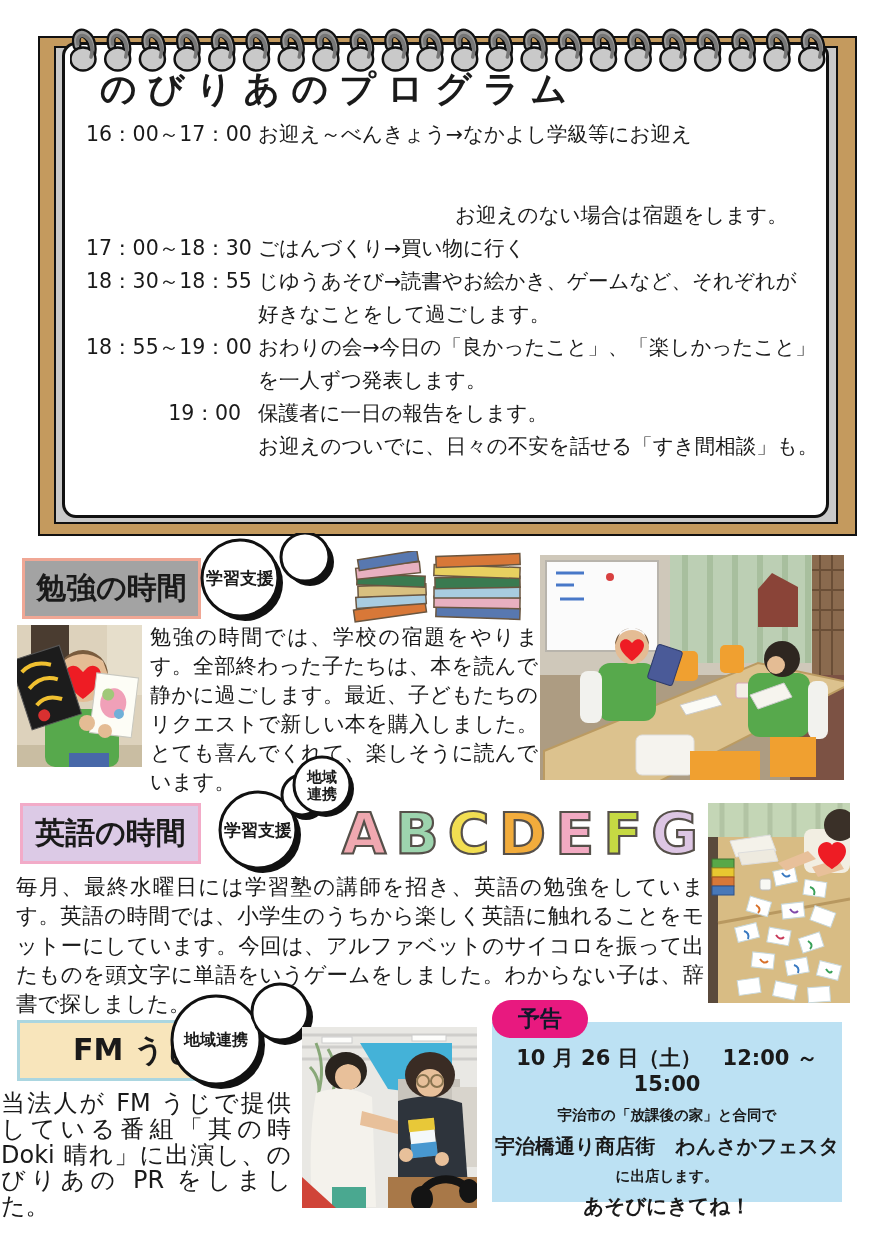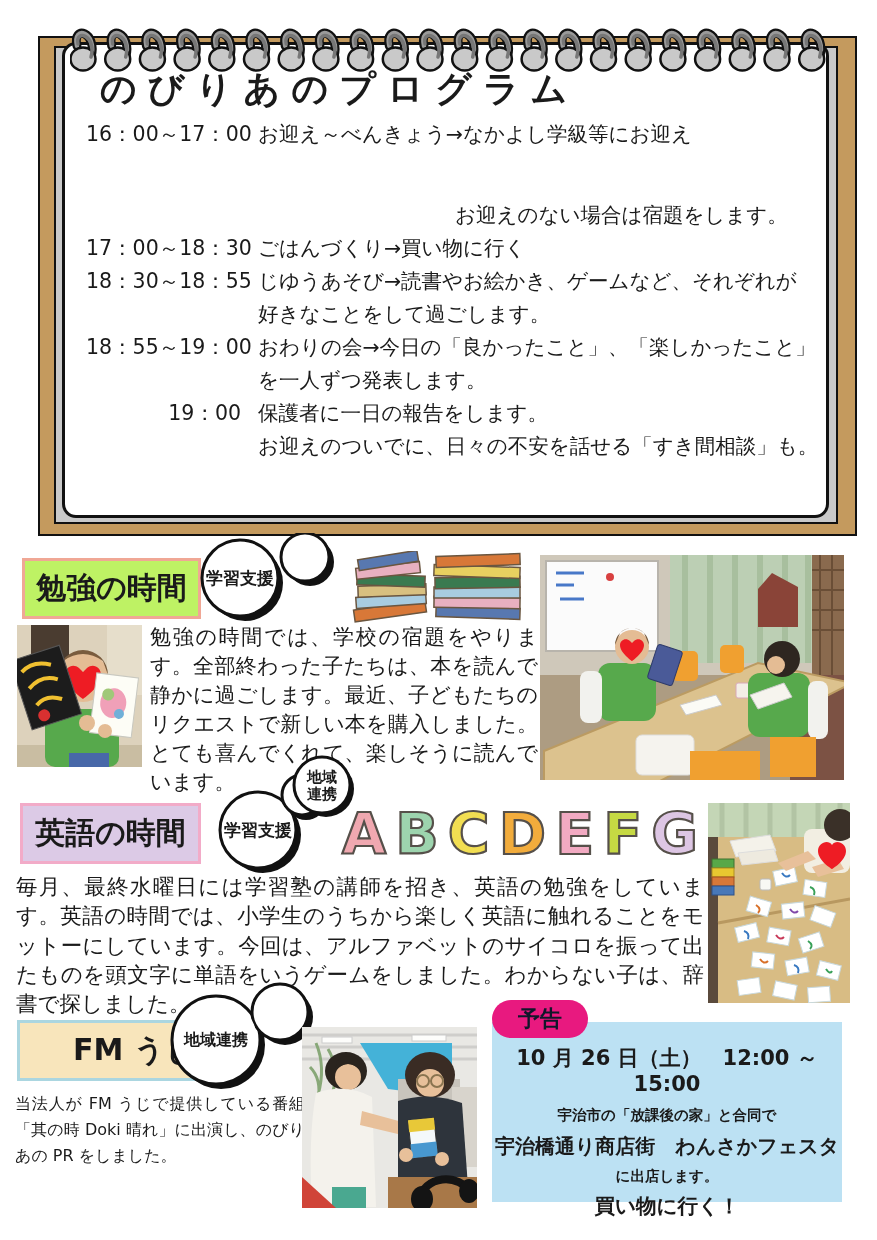--- a/index.html
+++ b/index.html
@@ -14,36 +14,36 @@
   .nb-title{left:100px;top:65px;font-size:36px;font-weight:bold;letter-spacing:11px;white-space:nowrap;}
   .schedule{left:86px;top:118px;width:740px;font-size:20.5px;line-height:33px;}
   .srow{white-space:nowrap;display:flex;}
   .stime{display:inline-block;width:155px;text-align:right;flex:none;}
   .stext{margin-left:17px;}
   .ind1 .stext{margin-left:157px;}
   .ind2 .stext{margin-left:214px;margin-top:48px;}
 
   
   .sec-h{display:flex;align-items:center;justify-content:center;font-size:30px;font-weight:bold;white-space:nowrap;}
-  .h-study{left:22px;top:558px;width:173px;height:55px;background:#bef264;border:3px solid #f0a795;}
+  .h-study{left:22px;top:558px;width:173px;height:55px;background:#a3a3a3;border:3px solid #f0a795;}
   .h-english{left:20px;top:803px;width:175px;height:55px;background:#dccae6;border:3px solid #f2abc8;}
   .h-fm{left:17px;top:1020px;width:158px;height:55px;background:#f8e5bb;border:3px solid #abd6e0;padding-left:35px;}
 
   
   .badge-label{position:absolute;transform:translate(-50%,-50%);font-weight:bold;text-align:center;}
   .bl-study{left:240px;top:578px;font-size:17px;white-space:nowrap;}
   .bl-english{left:258px;top:830px;font-size:17px;white-space:nowrap;}
   .bl-english-sub{left:322px;top:786px;font-size:15px;width:36px;line-height:17px;}
   .bl-fm{left:216px;top:1040px;font-size:16px;white-space:nowrap;}
 
   
   .para{text-align:justify;}
   .p-study{left:150px;top:623px;width:388px;font-size:21px;line-height:29px;}
   .p-english{left:16px;top:872px;width:688px;font-size:21.5px;line-height:29.3px;}
-  .p-fm{left:15px;top:1091px;width:290px;font-size:16px;line-height:25.8px;}
+  .p-fm{left:1px;top:1091px;width:290px;font-size:24px;line-height:25.8px;}
 
   
   .letters{left:342px;top:798px;width:356px;height:72px;display:flex;justify-content:space-between;align-items:center;}
   .letters span{font-size:57px;font-weight:bold;-webkit-text-stroke:2.2px #56504a;line-height:1;}
 
   
   .an-box{left:492px;top:1022px;width:350px;height:180px;background:#bce1f3;text-align:center;}
   .an-badge{left:492px;top:1000px;width:96px;height:38px;background:#e8197f;border-radius:19px;color:#0f172a;font-size:22px;font-weight:bold;display:flex;align-items:center;justify-content:center;z-index:3;}
   .an1{margin-top:22px;font-size:21px;font-weight:bold;}
   .an2{margin-top:10px;font-size:14.5px;font-weight:bold;}
@@ -471,15 +471,15 @@
   <ellipse cx="120" cy="172" rx="11" ry="13" fill="#141414"></ellipse>
   <ellipse cx="167" cy="164" rx="10" ry="12" fill="#141414"></ellipse>
   <polygon points="0,150 34,181 0,181" fill="#d04438"></polygon>
 </svg>
 
 <div class="abs an-box">
   <div class="an1">10 月 26 日（土）　12:00 ～ 15:00</div>
   <div class="an2">宇治市の「放課後の家」と合同で</div>
   <div class="an3">宇治橋通り商店街　わんさかフェスタ</div>
   <div class="an4">に出店します。</div>
-  <div class="an5">買い物に行く！</div>
+  <div class="an5">あそびにきてね！</div>
 </div>
 <div class="abs an-badge">予告</div>
 
 </body></html>

